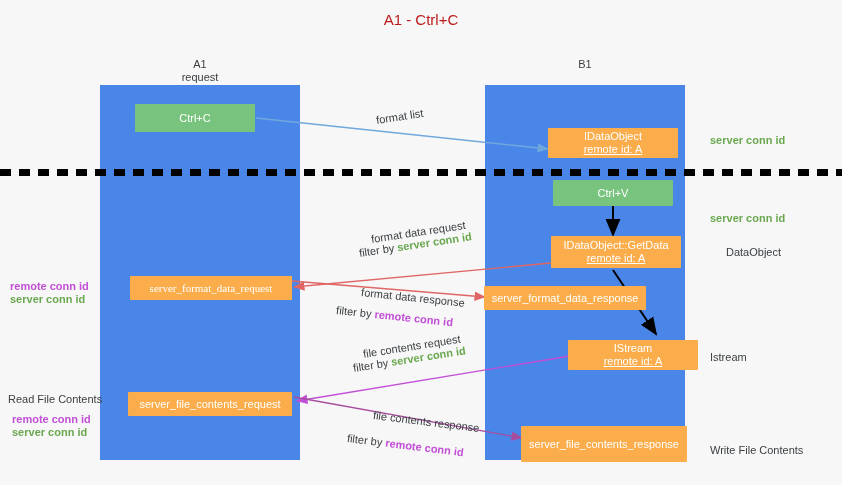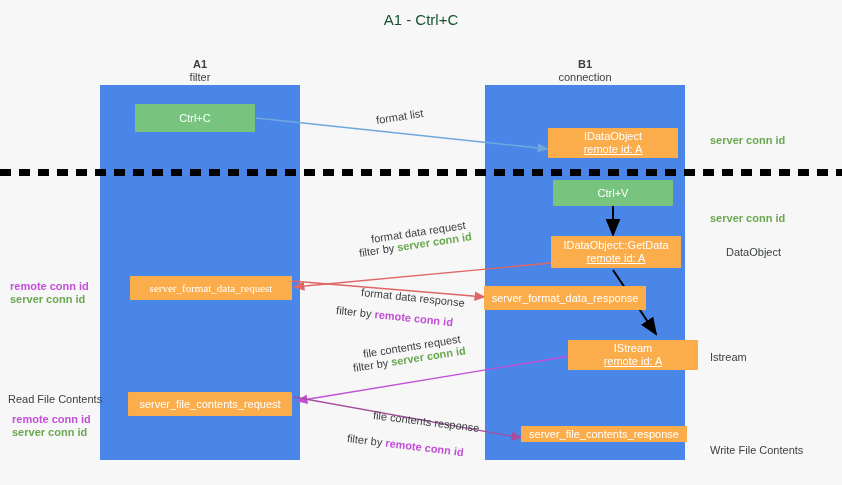--- a/index.html
+++ b/index.html
@@ -30,33 +30,33 @@
 
   
   .title {
     position: absolute;
     left: 0;
     top: 10px;
     width: 842px;
     text-align: center;
     font-size: 15px;
     line-height: 20px;
-    color: #14532d;
+    color: #b91c1c;
   }
 
   
   .lane-head {
     position: absolute;
     text-align: center;
     font-size: 11px;
     line-height: 13px;
     color: #3c4043;
     width: 200px;
   }
-  .lane-head .l1 { display: block; font-weight: bold; }
+  .lane-head .l1 { display: block; }
   .lane-head .l2 { display: block; }
 
   
   .lane {
     position: absolute;
     background: #4a86e8;
     top: 85px;
     height: 375px;
     width: 200px;
   }
@@ -114,25 +114,24 @@
 <body>
 
 <div id="stage">
 
   <div class="title">
     <div>A1 - Ctrl+C</div>
   </div>
 
   <div class="lane-head" style="left:100px; top:58px;">
     <span class="l1">A1</span>
-    <span class="l2">filter</span>
+    <span class="l2">request</span>
   </div>
   <div class="lane-head" style="left:485px; top:58px;">
     <span class="l1">B1</span>
-    <span class="l2">connection</span>
   </div>
 
   <div class="lane" id="lane-a"></div>
   <div class="lane" id="lane-b"></div>
 
   <svg id="wires" viewBox="0 0 842 485">
     <defs>
       <marker id="ah-blue" markerWidth="9" markerHeight="9" refX="7.5" refY="4" orient="auto">
         <path d="M0,0.6 L8,4 L0,7.4 z" fill="#6fa8dc"></path>
       </marker>
@@ -195,21 +194,21 @@
 
   <div class="box orange" style="left:484px; top:286px; width:162px; height:24px;">
     <span>server_format_data_response</span>
   </div>
 
   <div class="box orange" style="left:568px; top:340px; width:130px; height:30px;">
     <span>IStream</span>
     <span class="l2">remote id: A</span>
   </div>
 
-  <div class="box orange" style="left:521px; top:426px; width:166px; height:16px;">
+  <div class="box orange" style="left:521px; top:426px; width:166px; height:36px;">
     <span>server_file_contents_response</span>
   </div>
 
   <div class="ftext dark rot-neg" style="left:375px; top:113px;">format list</div>
 
   <div class="ftext dark rot-neg" style="left:370px; top:232px;">format data request</div>
   <div class="ftext rot-neg" style="left:358px; top:246px;">
     <span class="dark">filter by </span><span class="inline-green">server conn id</span>
   </div>
 

